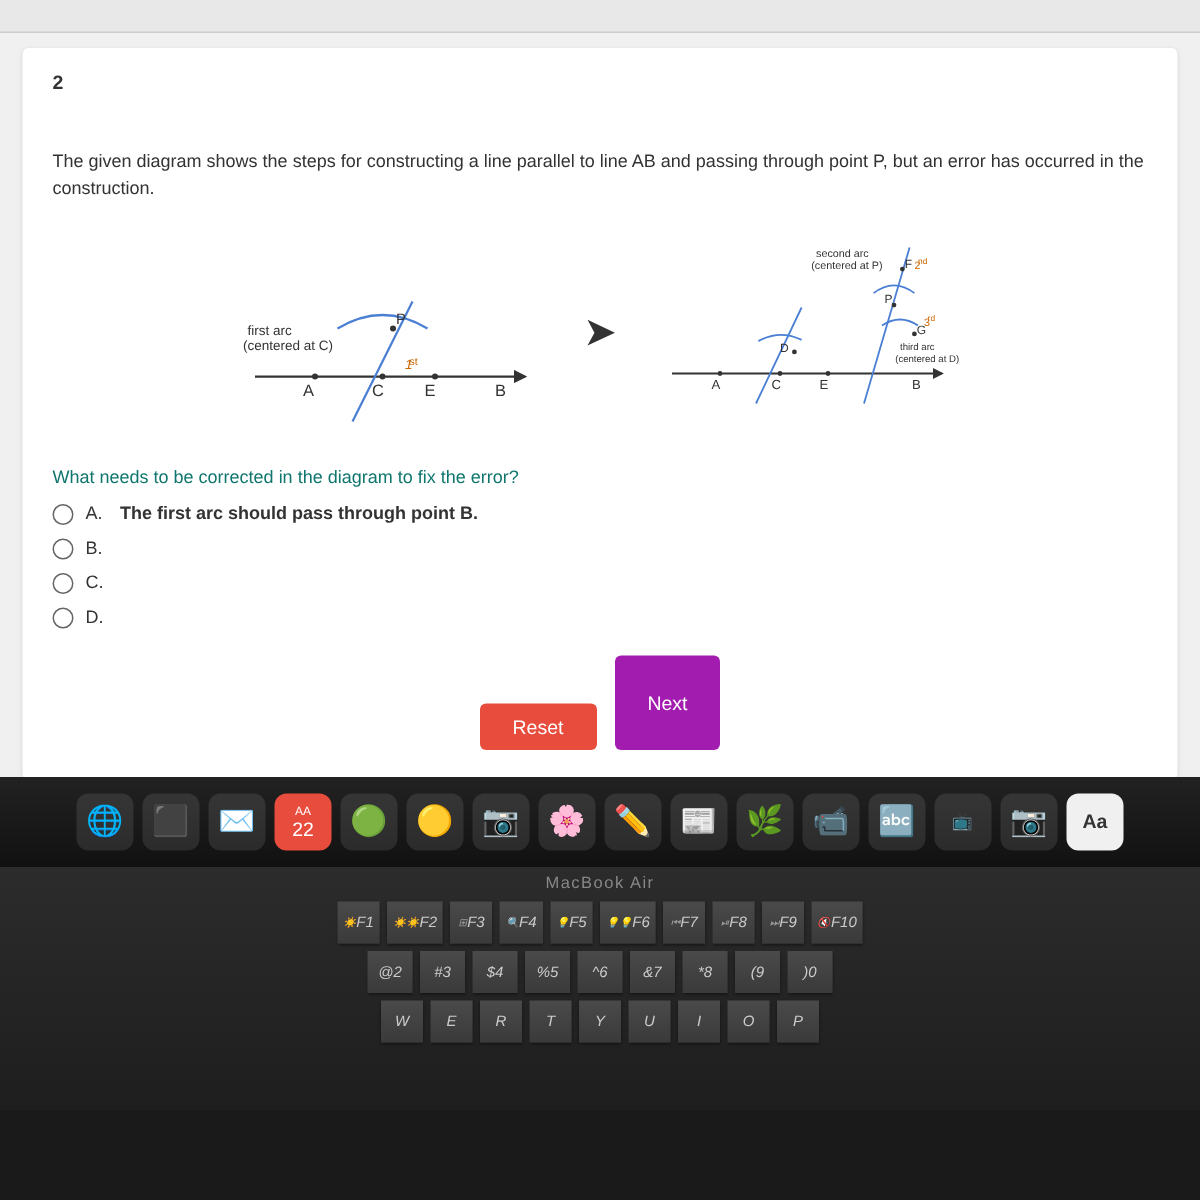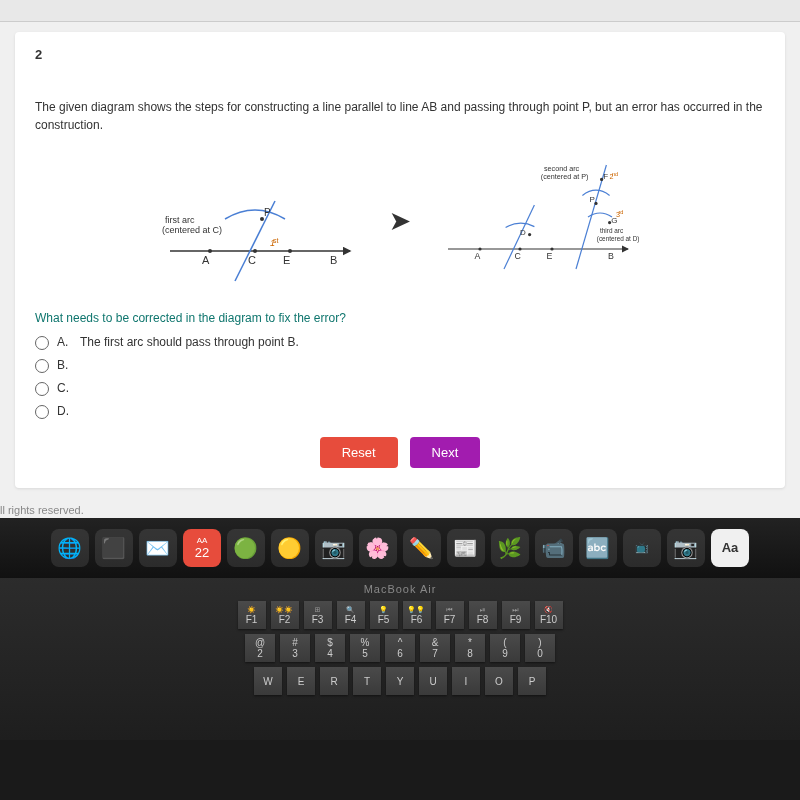--- a/index.html
+++ b/index.html
@@ -100,38 +100,40 @@
       cursor: pointer;
     }
 
     .option-letter {
       font-weight: normal;
       min-width: 15px;
     }
 
     .option-text {
       flex: 1;
+      font-weight: bold;
     }
 
     .button-row {
       display: flex;
       justify-content: center;
       gap: 12px;
       margin-top: 18px;
       padding-bottom: 5px;
     }
 
     .btn-reset {
       background: #e74c3c;
       color: white;
       border: none;
       padding: 8px 22px;
       border-radius: 4px;
       font-size: 13px;
       cursor: pointer;
+      margin-top: 32px;
     }
 
     .btn-next {
       background: #a21caf;
       color: white;
       border: none;
       padding: 8px 22px;
       border-radius: 4px;
       font-size: 13px;
       cursor: pointer;
@@ -194,25 +196,26 @@
     }
 
     .key {
       background: linear-gradient(to bottom, #4a4a4a, #3a3a3a);
       border-radius: 0;
       color: #ccc;
       font-size: 10px;
       display: flex;
       align-items: center;
       justify-content: center;
-      flex-direction: column;
+      flex-direction: row;
       height: 28px;
       min-width: 28px;
       padding: 0 4px;
       box-shadow: 0 1px 2px rgba(0,0,0,0.5);
+      font-style: italic;
     }
 
     .key .fn-label {
       font-size: 7px;
       color: #999;
     }
     .key-num { min-width: 30px; }
 
     .top-bar {
       width: 800px;

